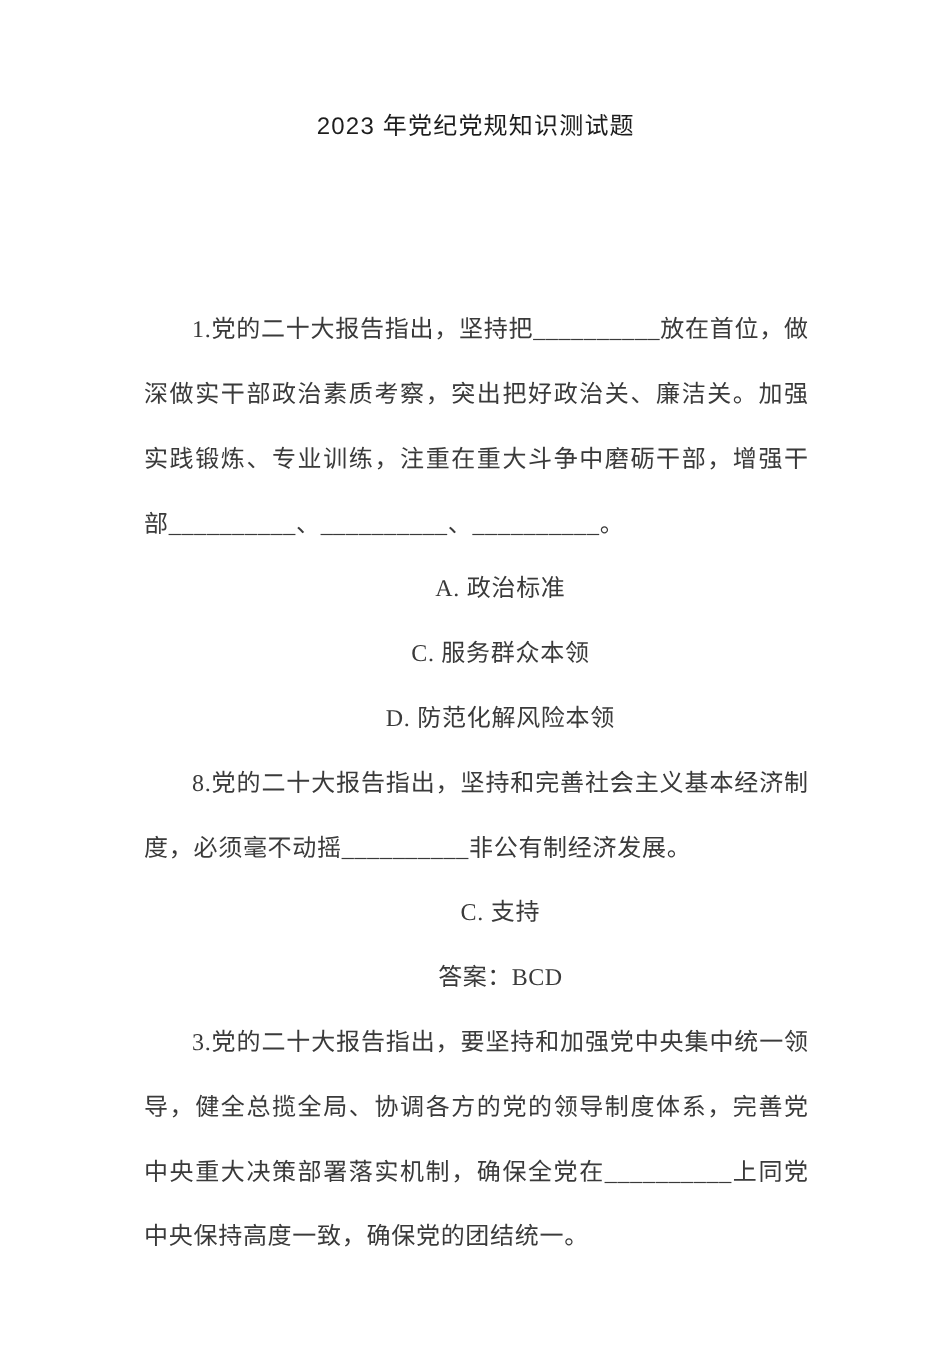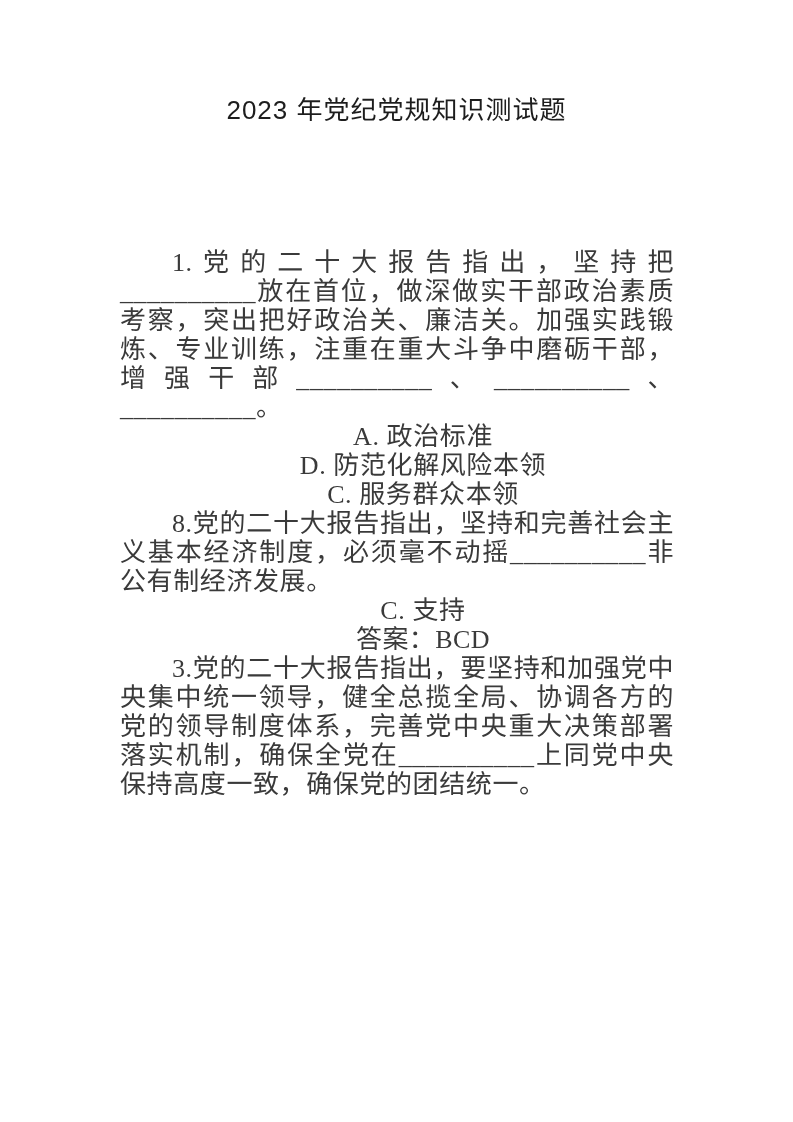--- a/index.html
+++ b/index.html
@@ -17,36 +17,36 @@
     overflow: hidden;
     box-sizing: border-box;
   }
   .doc-title {
     position: absolute;
     top: 94px;
     left: 0;
     width: 793px;
     text-align: center;
     font-family: "Liberation Sans", "DejaVu Sans", sans-serif;
-    font-size: 26px;
+    font-size: 20px;
     font-weight: 400;
     letter-spacing: 1px;
     color: #1d1d1d;
     line-height: 1.25;
   }
   .body-block {
     position: absolute;
     top: 248px;
     left: 120px;
     width: 554px;
   }
   .para {
     font-family: "Liberation Serif", "DejaVu Serif", serif;
-    font-size: 26px;
-    line-height: 29px;
+    font-size: 20px;
+    line-height: 54px;
     color: #3a3a3a;
     text-align: justify;
     text-justify: inter-ideograph;
     margin: 0;
     letter-spacing: 0.6px;
     white-space: pre-wrap;
   }
   .para.stem {
     text-indent: 2em;
   }
@@ -63,22 +63,22 @@
 <body>
 
 <div class="page">
 
   <div class="doc-title">2023 年党纪党规知识测试题</div>
 
   <div class="body-block">
 
     <p class="para stem">1.党的二十大报告指出，坚持把__________放在首位，做深做实干部政治素质考察，突出把好政治关、廉洁关。加强实践锻炼、专业训练，注重在重大斗争中磨砺干部，增强干部__________、__________、__________。</p>
     <p class="para option">A. 政治标准</p>
+    <p class="para option">C. 服务群众本领</p>
     <p class="para option">D. 防范化解风险本领</p>
-    <p class="para option">C. 服务群众本领</p>
 
     <p class="para stem">8.党的二十大报告指出，坚持和完善社会主义基本经济制度，必须毫不动摇__________非公有制经济发展。</p>
     <p class="para option">C. 支持</p>
     <p class="para answer">答案：BCD</p>
 
     <p class="para stem">3.党的二十大报告指出，要坚持和加强党中央集中统一领导，健全总揽全局、协调各方的党的领导制度体系，完善党中央重大决策部署落实机制，确保全党在__________上同党中央保持高度一致，确保党的团结统一。</p>
 
   </div>
 
 </div>

